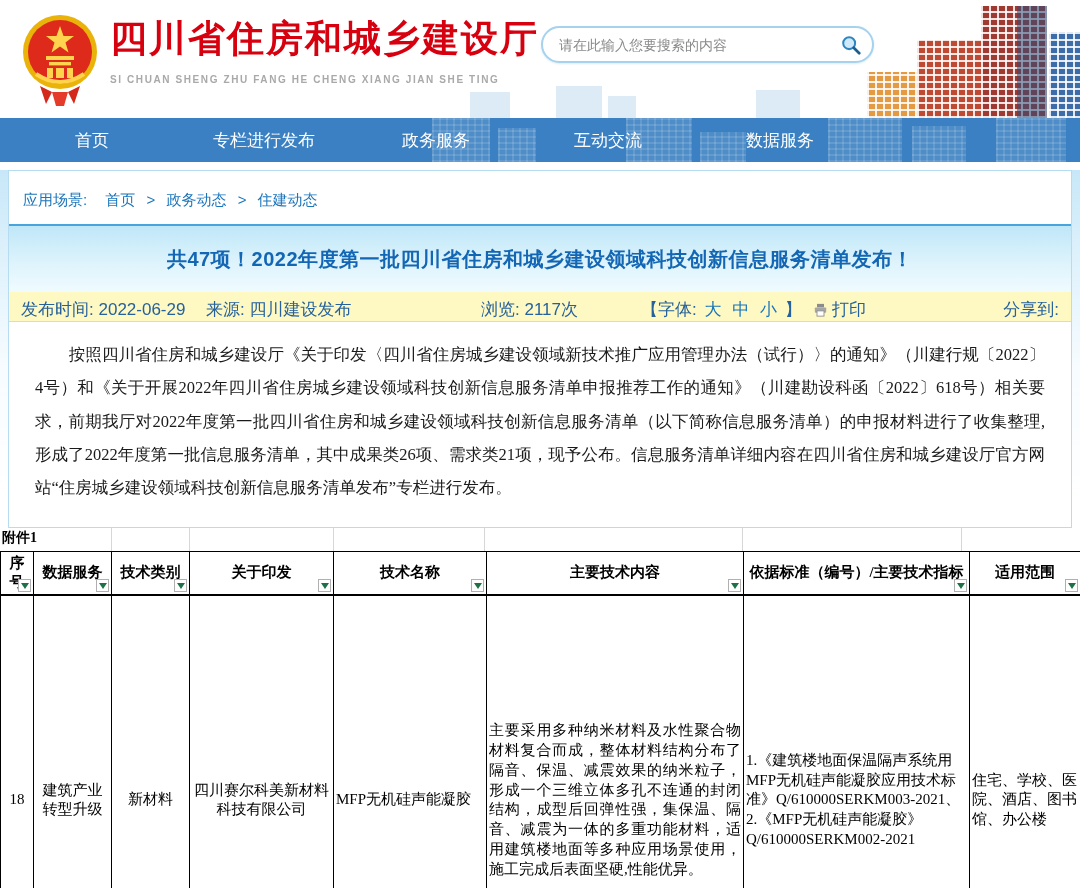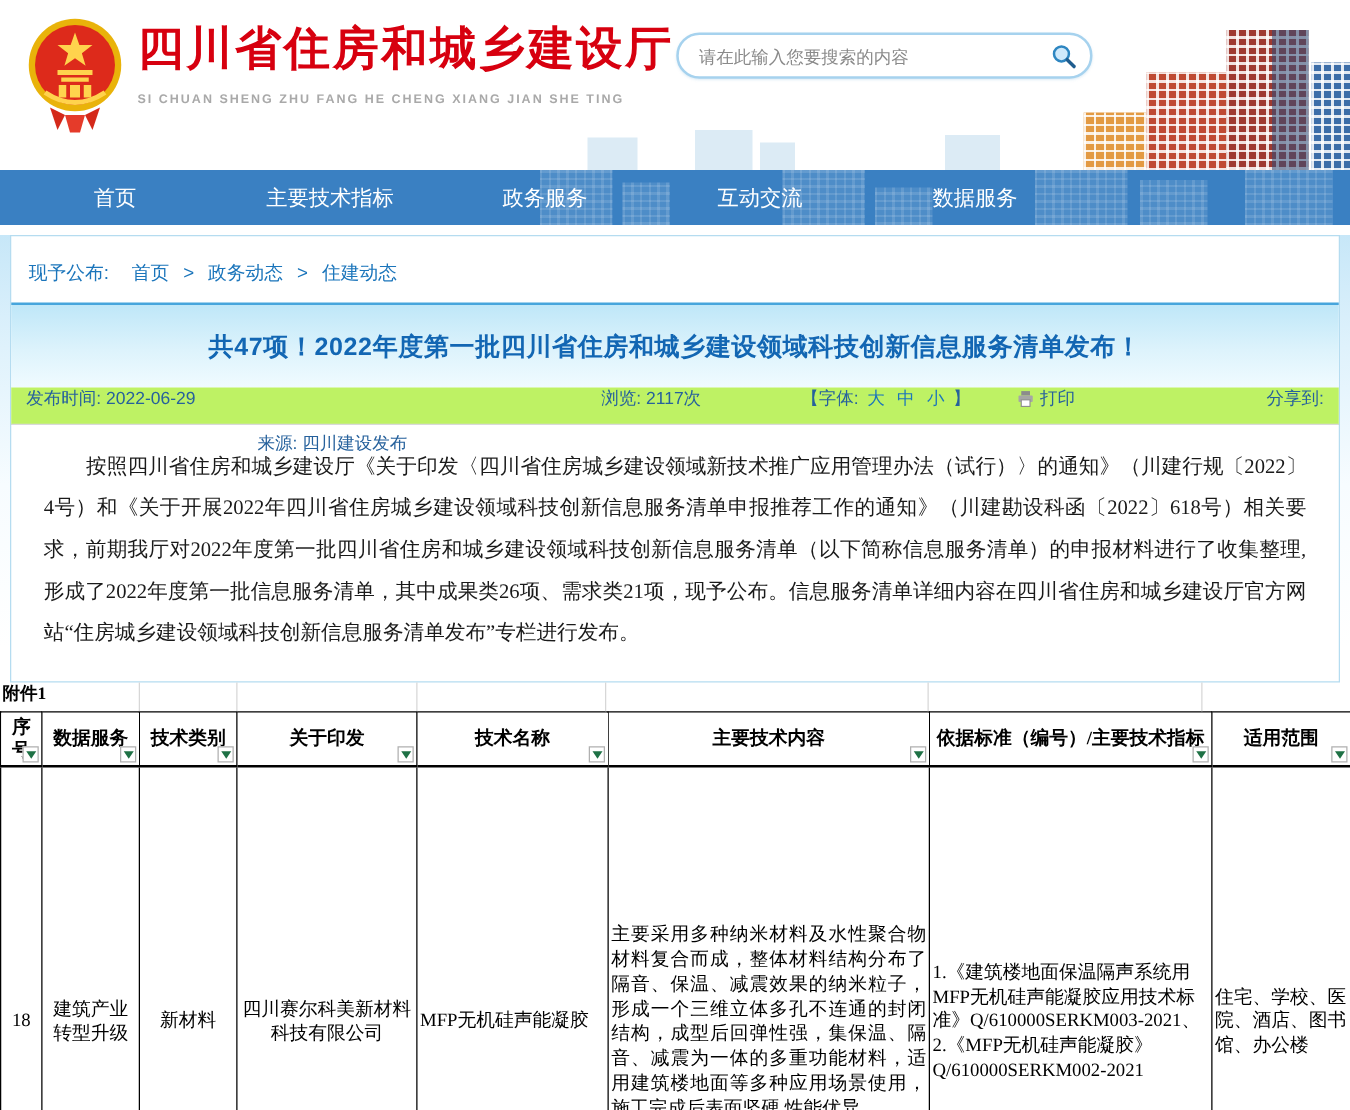--- a/index.html
+++ b/index.html
@@ -1,21 +1,21 @@
 <!DOCTYPE html>
 <html><head>
 <meta charset="utf-8">
 <style>
   * { margin:0; padding:0; box-sizing:border-box; }
   html,body { width:1080px; }
   body { font-family:"Liberation Sans", sans-serif; background:#fff; }
   .viewport { position:relative; width:1080px; height:888px; overflow:hidden; background:#fff; }
 
   
-  .site-header { position:relative; height:136px; background:#ffffff; overflow:hidden; }
+  .site-header { position:relative; height:118px; background:#ffffff; overflow:hidden; }
   .logo { position:absolute; left:22px; top:8px; width:76px; height:100px; }
   .title-wrap { position:absolute; left:110px; top:14px; }
   .site-title { font-size:37px; font-weight:bold; color:#d7000f; letter-spacing:2px; font-family:"Liberation Serif", serif; }
   .site-subtitle { margin-top:10px; font-size:10px; color:#a9a9a9; letter-spacing:1.6px; font-weight:bold; }
   .searchbox { position:absolute; left:541px; top:26px; width:333px; height:37px; border:2px solid #a6d2ee; border-radius:19px; background:#fff; display:flex; align-items:center; box-shadow:0 1px 2px rgba(120,180,220,.25); }
   .search-input { flex:1; border:none; outline:none; background:transparent; padding:0 8px 0 16px; font-size:14px; color:#8b5cf6; }
   .search-input::placeholder { color:#8a8a8a; }
   .search-btn { border:none; background:transparent; cursor:pointer; padding:0 10px 0 0; display:flex; align-items:center; }
 
   
@@ -50,21 +50,21 @@
 
   
   .page-body { position:relative; background:linear-gradient(180deg,#c7e7f8 0px,#dff2fc 90px,#f7fcff 200px,#ffffff 330px); }
   .panel { margin:8px 8px 0 8px; background:#fff; border:1px solid #b5dcf0; }
   .breadcrumb { padding:20px 14px 14px 14px; font-size:15px; color:#1b75bb; }
   .breadcrumb a { color:#1b75bb; text-decoration:none; cursor:pointer; }
   .bc-label { margin-right:14px; }
   .bc-sep { margin:0 7px; }
   .title-block { height:68px; display:flex; align-items:center; justify-content:center; background:linear-gradient(180deg,#bfe7f8 0%, #ddf3fc 55%, #f0fbff 100%); border-top:2px solid #47a5dc; }
   .article-title { font-size:20px; font-weight:bold; color:#1266b3; letter-spacing:.5px; }
-  .meta-bar { display:flex; align-items:flex-start; height:30px; padding:0 12px; background:#bef264; border-bottom:1px solid #d9d9d9; font-size:14px; color:#26619c; white-space:nowrap; }
+  .meta-bar { display:flex; align-items:flex-end; height:30px; padding:0 12px; background:#fef9c3; border-bottom:1px solid #d9d9d9; font-size:17px; color:#26619c; white-space:nowrap; }
   .m-publish{flex:0 0 185px;} .m-source{flex:0 0 275px;margin-top:36px;} .m-views{flex:0 0 160px;} .m-font{flex:0 0 172px;} .m-print{flex:1; display:flex; align-items:center; gap:4px;} .m-share{text-align:right;}
   .font-size-link { color:#1b75bb; margin:0 3px; cursor:pointer; }
   .print-link { color:#26619c; cursor:pointer; }
   .article-text { padding:16px 26px 22px 26px; font-size:16.5px; line-height:2.02; color:#1a1a1a; text-align:justify; text-indent:2.05em; font-family:"Liberation Serif", serif; }
 
   
   .attachment-row { position:relative; height:23px; padding-left:2px; }
   .attachment-label { font-size:14px; font-weight:bold; color:#000; font-family:"Liberation Serif", serif; }
   .gl { position:absolute; top:0; width:1px; height:23px; background:#d7d7d7; }
 
@@ -131,31 +131,31 @@
 
   <nav class="main-nav">
     <span class="sil s1"></span>
     <span class="sil s2"></span>
     <span class="sil s3"></span>
     <span class="sil s4"></span>
     <span class="sil s5"></span>
     <span class="sil s6"></span>
     <span class="sil s7"></span>
     <a class="nav-item">首页</a>
-    <a class="nav-item">主要技术指标</a>
+    <a class="nav-item">专栏进行发布</a>
     <a class="nav-item">政务服务</a>
     <a class="nav-item">互动交流</a>
     <a class="nav-item">数据服务</a>
   </nav>
 
   <div class="page-body">
 
     <div class="panel">
       <div class="breadcrumb">
-        <span class="bc-label">现予公布:</span>
+        <span class="bc-label">应用场景:</span>
         <a>首页</a>
         <span class="bc-sep">&gt;</span>
         <a>政务动态</a>
         <span class="bc-sep">&gt;</span>
         <a>住建动态</a>
       </div>
 
       <div class="title-block">
         <h2 class="article-title">共47项！2022年度第一批四川省住房和城乡建设领域科技创新信息服务清单发布！</h2>
       </div>

